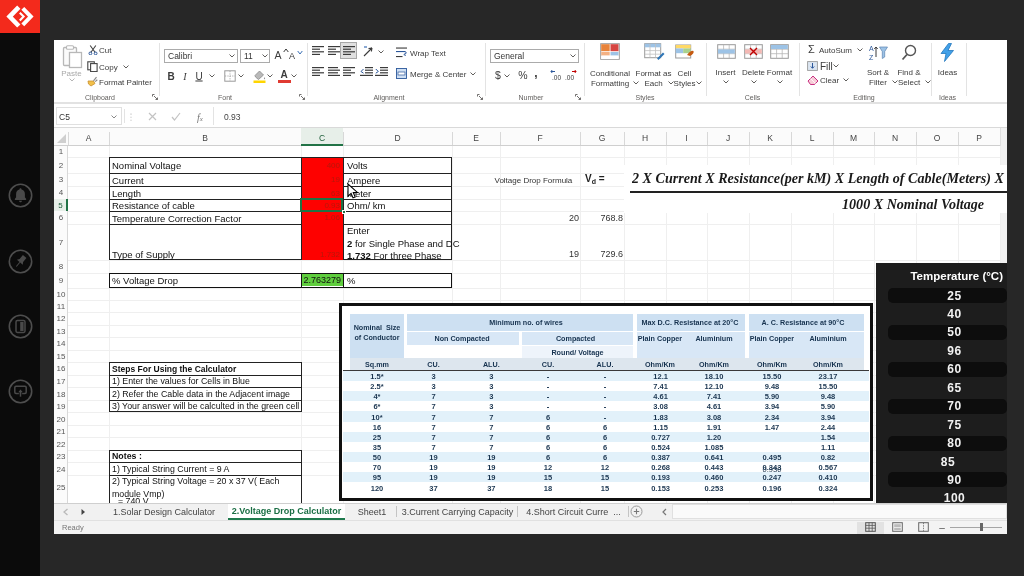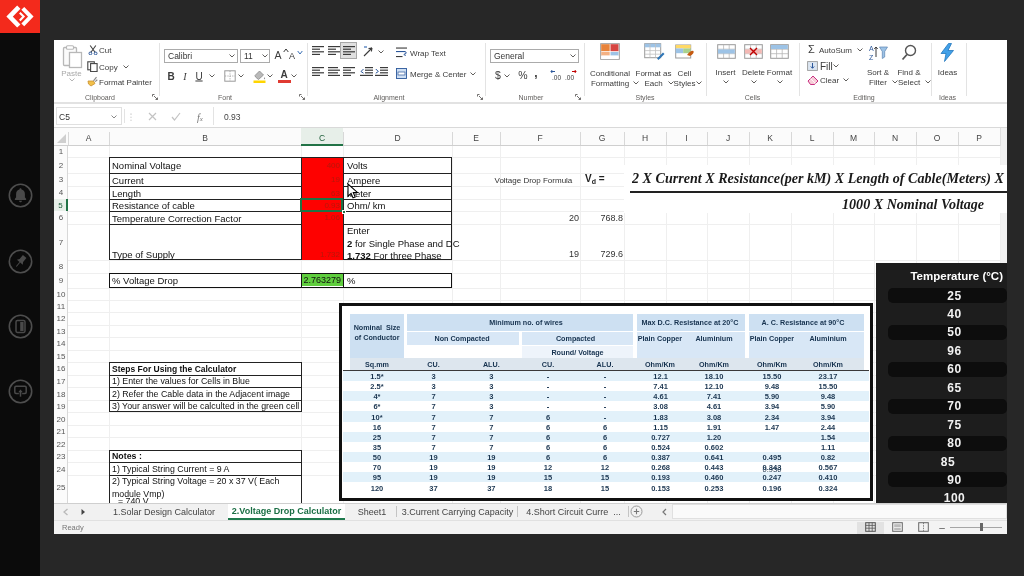--- a/index.html
+++ b/index.html
@@ -640,21 +640,21 @@
 <div class="t ctr" style="left:606.6px;top:396.81px;font-size:7.5px;font-weight:bold;color:#1a3550;">0.727</div>
 <div class="t ctr" style="left:660px;top:396.81px;font-size:7.5px;font-weight:bold;color:#1a3550;">1.20</div>
 <div class="t ctr" style="left:718px;top:396.81px;font-size:7.5px;font-weight:normal;color:#1a3550;margin-top:32px;">0.930</div>
 <div class="t ctr" style="left:774px;top:396.81px;font-size:7.5px;font-weight:bold;color:#1a3550;">1.54</div>
 <div class="t ctr" style="left:323px;top:406.95px;font-size:7.5px;font-weight:bold;color:#1a3550;">35</div>
 <div class="t ctr" style="left:379.5px;top:406.95px;font-size:7.5px;font-weight:bold;color:#1a3550;">7</div>
 <div class="t ctr" style="left:437.3px;top:406.95px;font-size:7.5px;font-weight:bold;color:#1a3550;">7</div>
 <div class="t ctr" style="left:494px;top:406.95px;font-size:7.5px;font-weight:bold;color:#1a3550;">6</div>
 <div class="t ctr" style="left:551px;top:406.95px;font-size:7.5px;font-weight:bold;color:#1a3550;">6</div>
 <div class="t ctr" style="left:606.6px;top:406.95px;font-size:7.5px;font-weight:bold;color:#1a3550;">0.524</div>
-<div class="t ctr" style="left:660px;top:406.95px;font-size:7.5px;font-weight:bold;color:#1a3550;">0.602</div>
+<div class="t ctr" style="left:660px;top:406.95px;font-size:7.5px;font-weight:bold;color:#1a3550;">1.085</div>
 <div class="t ctr" style="left:718px;top:414px;font-size:7.5px;font-weight:bold;color:#1a3550;">0.671</div>
 <div class="t ctr" style="left:774px;top:406.95px;font-size:7.5px;font-weight:bold;color:#1a3550;">1.11</div>
 <div class="abs" style="left:289px;top:412.02px;width:526px;height:10.14px;background:#e2f1fa;"></div>
 <div class="t ctr" style="left:323px;top:417.09px;font-size:7.5px;font-weight:bold;color:#1a3550;">50</div>
 <div class="t ctr" style="left:379.5px;top:417.09px;font-size:7.5px;font-weight:bold;color:#1a3550;">19</div>
 <div class="t ctr" style="left:437.3px;top:417.09px;font-size:7.5px;font-weight:bold;color:#1a3550;">19</div>
 <div class="t ctr" style="left:494px;top:417.09px;font-size:7.5px;font-weight:bold;color:#1a3550;">6</div>
 <div class="t ctr" style="left:551px;top:417.09px;font-size:7.5px;font-weight:bold;color:#1a3550;">6</div>
 <div class="t ctr" style="left:606.6px;top:417.09px;font-size:7.5px;font-weight:bold;color:#1a3550;">0.387</div>
 <div class="t ctr" style="left:660px;top:417.09px;font-size:7.5px;font-weight:bold;color:#1a3550;">0.641</div>

